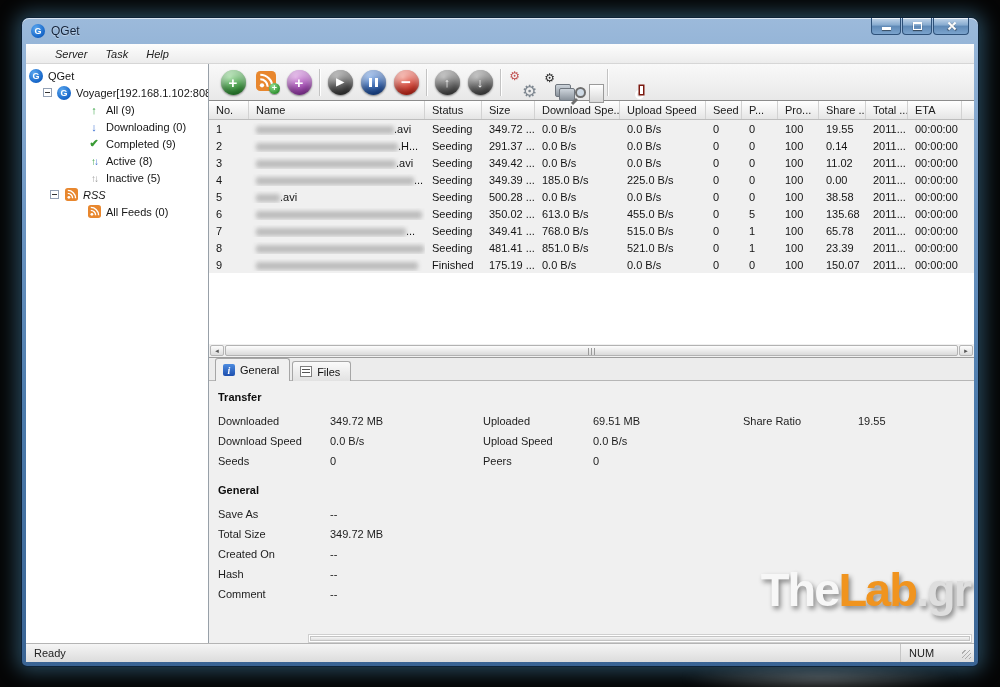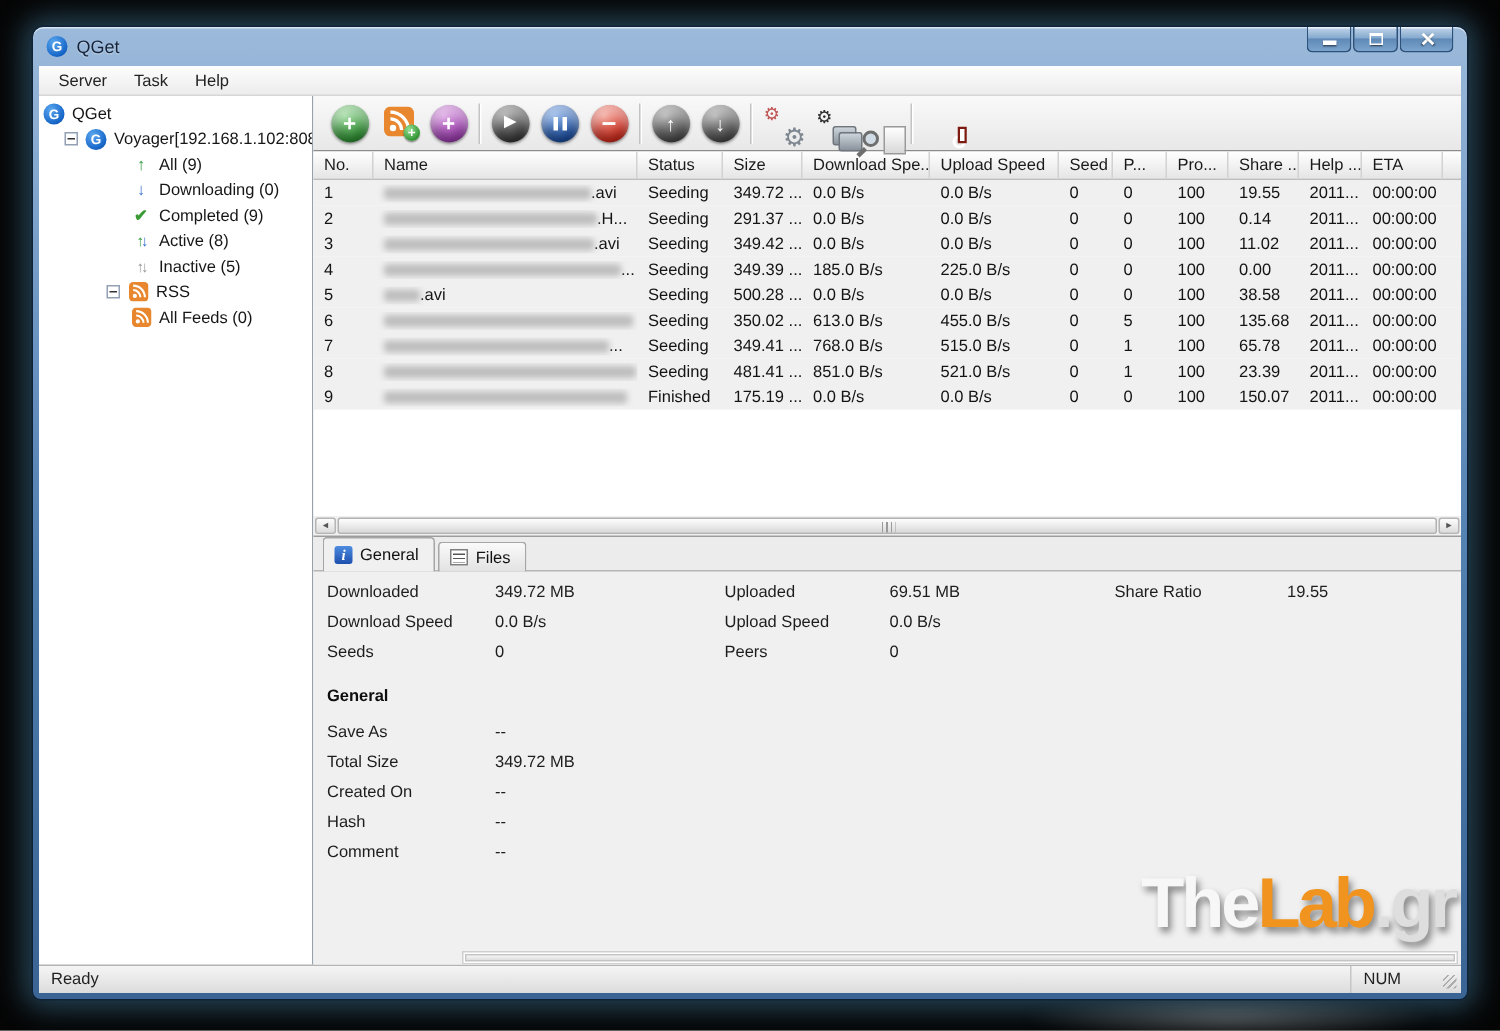--- a/index.html
+++ b/index.html
@@ -26,21 +26,21 @@
   .g-close::before, .g-close::after { content:""; position:absolute; left:5px; top:0; width:2px; height:10px; background:#fff;
     box-shadow:0 1px 1px rgba(0,0,0,.5); }
   .g-close::before { transform:rotate(45deg); }
   .g-close::after { transform:rotate(-45deg); }
 
   .win-body { position:absolute; left:4px; right:4px; top:26px; bottom:4px; background:#f0f0f0;
     display:flex; flex-direction:column; overflow:hidden; }
 
   
   .menubar { height:20px; flex:none; background:linear-gradient(180deg,#fdfdfd,#ececec); border-bottom:1px solid #d6d6d6;
-    display:flex; align-items:center; padding-left:4px; font-size:11px; color:#222; }
+    display:flex; align-items:center; padding-left:20px; font-size:11px; color:#222;font-style:italic; }
   .menu-item { padding:2px 9px; }
 
   .content { flex:1; display:flex; min-height:0; }
 
   
   .sidebar { width:183px; flex:none; background:#fff; border-right:1px solid #98a0a8; padding-top:3px; overflow:hidden; }
   .tree-row { height:17px; display:flex; align-items:center; font-size:11px; color:#161616; white-space:nowrap; }
   .expander { width:9px; height:9px; flex:none; border:1px solid #93a0b4; background:#fff; position:relative; margin-right:4px; }
   .expander::after { content:""; position:absolute; left:1px; top:3px; width:5px; height:1px; background:#333; }
   .tree-spacer { width:13px; flex:none; }
@@ -144,21 +144,21 @@
   .f-v1 { width:153px; flex:none; }
   .f-l2 { width:110px; flex:none; }
   .f-v2 { width:150px; flex:none; }
   .f-l3 { width:115px; flex:none; }
   .f-v3 { flex:1; }
   .gen-block { margin-top:9px; }
 
   .panel-hscroll { position:absolute; left:99px; right:2px; bottom:0; height:9px; background:#fff; border:1px solid #cfcfcf; }
   .panel-hscroll .thumb { height:5px; margin:1px; background:linear-gradient(180deg,#f6f6f6,#dedede); border:1px solid #c4c4c4; }
 
-  .watermark { position:absolute; right:4px; bottom:14px; font-size:47px; font-weight:bold; letter-spacing:-2px;
+  .watermark { position:absolute; right:4px; bottom:26px; font-size:47px; font-weight:bold; letter-spacing:-2px;
     text-shadow:2px 3px 5px rgba(0,0,0,.45), 0 0 2px rgba(255,255,255,.25); white-space:nowrap; }
 
   
   .statusbar { height:19px; flex:none; background:linear-gradient(180deg,#f5f5f5,#dcdcdc); border-top:1px solid #b4b4b4;
     display:flex; align-items:center; font-size:11px; color:#222; padding-left:8px; }
   .sb-spacer { flex:1; }
   .sb-num { width:58px; height:100%; border-left:1px solid #c6c6c6; display:flex; align-items:center; padding-left:8px; }
   .sb-grip { width:16px; height:100%; position:relative; }
   .sb-grip::after { content:""; position:absolute; right:3px; bottom:3px; width:9px; height:9px;
     background:repeating-linear-gradient(135deg, transparent 0 2px, #9f9f9f 2px 3px); opacity:.8; }
@@ -236,21 +236,21 @@
               </span>
               <span class="tree-label">Active (8)</span>
             </div>
             <div class="tree-row" style="padding-left: 47px;">
               <span class="tree-spacer"></span>
               <span class="tree-ic">
                 <span class="ar2 gray"><i>↑</i><i>↓</i></span>
               </span>
               <span class="tree-label">Inactive (5)</span>
             </div>
-            <div class="tree-row" style="padding-left: 45px;">
+            <div class="tree-row" style="padding-left: 24px; font-style: italic;">
               <span class="expander"></span>
               <span class="tree-ic">
                 <svg width="13" height="13" viewBox="0 0 14 14">
                   <rect width="14" height="14" rx="3" fill="#e8872e"></rect>
                   <circle cx="4.2" cy="10" r="1.5" fill="#fff"></circle>
                   <path d="M3 5.8a5.2 5.2 0 0 1 5.2 5.2" stroke="#fff" stroke-width="1.5" fill="none"></path>
                   <path d="M3 2.6a8.4 8.4 0 0 1 8.4 8.4" stroke="#fff" stroke-width="1.5" fill="none"></path>
                 </svg>
               </span>
               <span class="tree-label">RSS</span>
@@ -352,21 +352,21 @@
               <span class="th c0">No.</span>
               <span class="th c1">Name</span>
               <span class="th c2">Status</span>
               <span class="th c3">Size</span>
               <span class="th c4">Download Spe...</span>
               <span class="th c5">Upload Speed</span>
               <span class="th c6">Seed</span>
               <span class="th c7">P...</span>
               <span class="th c8">Pro...</span>
               <span class="th c9">Share ...</span>
-              <span class="th c10">Help ...</span>
+              <span class="th c10">Total ...</span>
               <span class="th c11">ETA</span>
             </div>
           <div class="rows">
               <div class="trow">
                 <span class="td c0">1</span>
                 <span class="td c1"><span class="blurbar" style="width: 138px;"></span><span class="name-sfx">.avi</span></span>
                 <span class="td c2">Seeding</span>
                 <span class="td c3">349.72 ...</span>
                 <span class="td c4">0.0 B/s</span>
                 <span class="td c5">0.0 B/s</span>
@@ -503,20 +503,21 @@
                 <span class="ic-info">i</span>
                 <span>General</span>
               </span>
               <span class="tab">
                 <span class="ic-files"></span>
                 <span>Files</span>
               </span>
             </div>
 
             <div class="panel-body">
+              <div class="sec-heading">Transfer</div>
               <div id="transfer-rows">
                   <div class="d-row">
                     <span class="f-l1">Downloaded</span>
                     <span class="f-v1">349.72 MB</span>
                     <span class="f-l2">Uploaded</span>
                     <span class="f-v2">69.51 MB</span>
                     <span class="f-l3">Share Ratio</span>
                     <span class="f-v3">19.55</span>
                   </div>
                   <div class="d-row">

